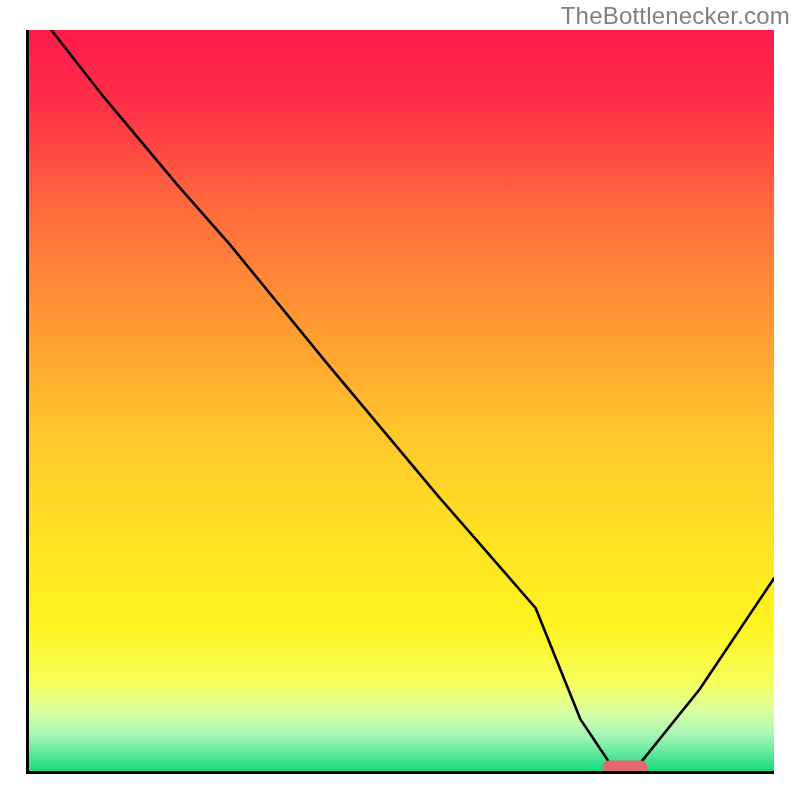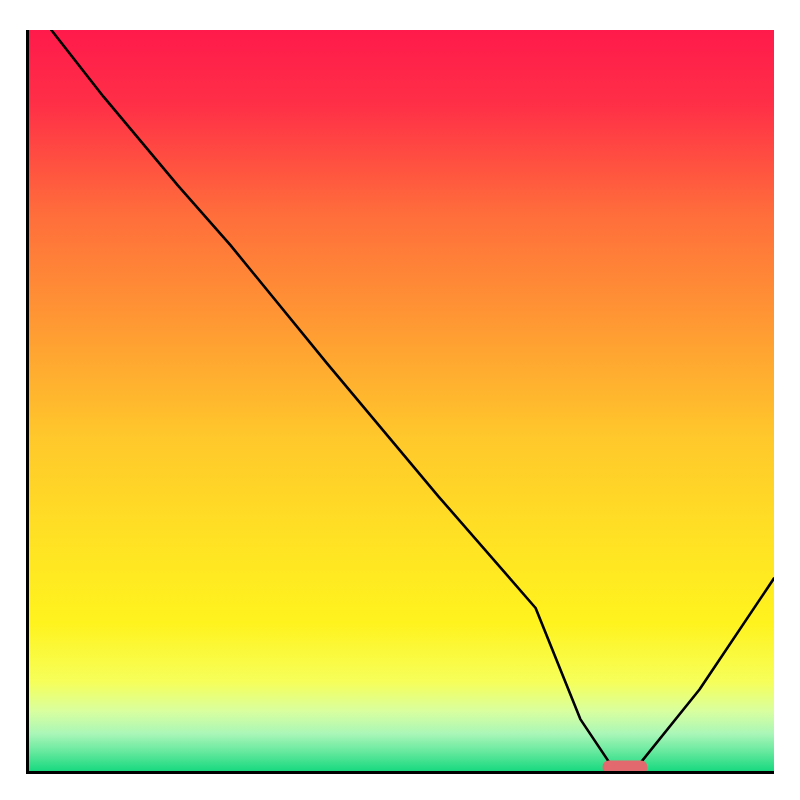--- a/index.html
+++ b/index.html
@@ -41,20 +41,21 @@
     left: 29px;
     top: 30px;
     width: 745px;
     height: 741px;
   }
 </style>
 </head>
 <body>
 <div class="root">
 
+  <div class="watermark">TheBottlenecker.com</div>
 
   <div class="plot-frame"></div>
 
   <svg class="plot" viewBox="0 0 745 741" preserveAspectRatio="none">
     <defs>
       <linearGradient id="bg-grad" x1="0" y1="0" x2="0" y2="1">
           <stop offset="0%" stop-color="#ff1a4b"></stop>
           <stop offset="10%" stop-color="#ff2f47"></stop>
           <stop offset="25%" stop-color="#ff6e3b"></stop>
           <stop offset="40%" stop-color="#ff9a33"></stop>

